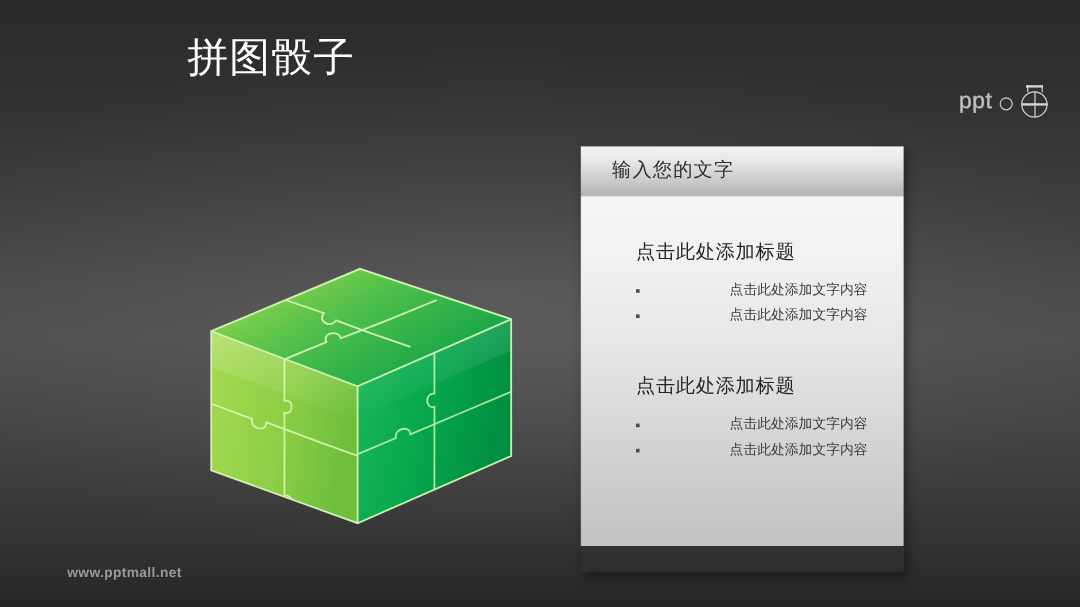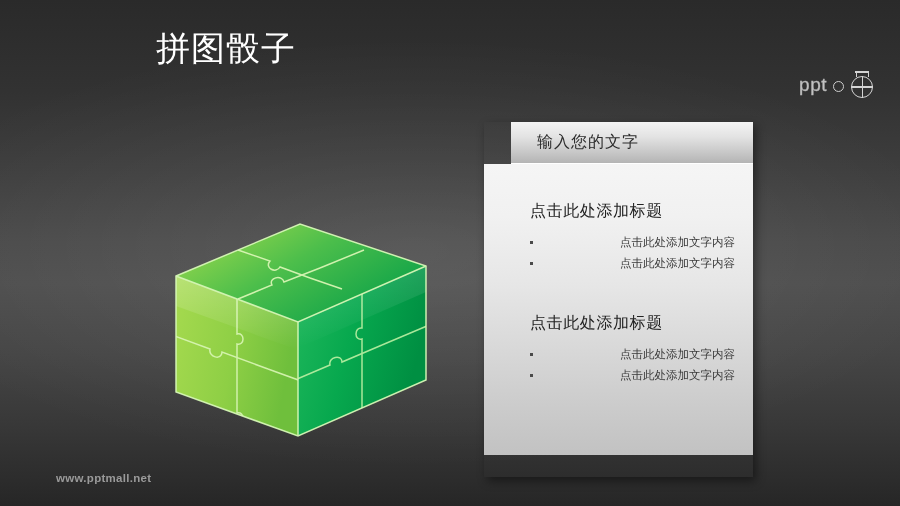--- a/index.html
+++ b/index.html
@@ -141,39 +141,38 @@
     height: 355px;
     box-shadow: 3px 4px 9px rgba(0,0,0,0.45);
   }
   .panel-header {
     height: 42px;
     background: linear-gradient(to bottom, #f4f4f4 0%, #e3e3e3 36%, #c9c9c9 72%, #b4b4b4 100%);
     border-bottom: 1px solid #ffffff;
     display: flex;
     align-items: center;
     box-sizing: border-box;
-    margin-left: 27px;
   }
   .panel-header-text {
     margin-left: 26px;
     color: #2c2c2c;
     font-size: 16px;
     letter-spacing: 1px;
   }
   .panel-body {
     height: 291px;
     background: linear-gradient(to bottom,
       #f5f5f5 0%,
       #f1f1f1 18%,
       #e6e6e6 42%,
       #d8d8d8 64%,
       #cbcbcb 84%,
       #c2c2c2 100%);
     box-sizing: border-box;
-    padding: 36px 18px 0 20px;
+    padding: 36px 30px 0 20px;
   }
   .block { margin-bottom: 38px; }
   .block-title {
     color: #232323;
     font-size: 16px;
     line-height: 22px;
     margin: 0 0 10px 26px;
     letter-spacing: 0.6px;
   }
   .bullets {

